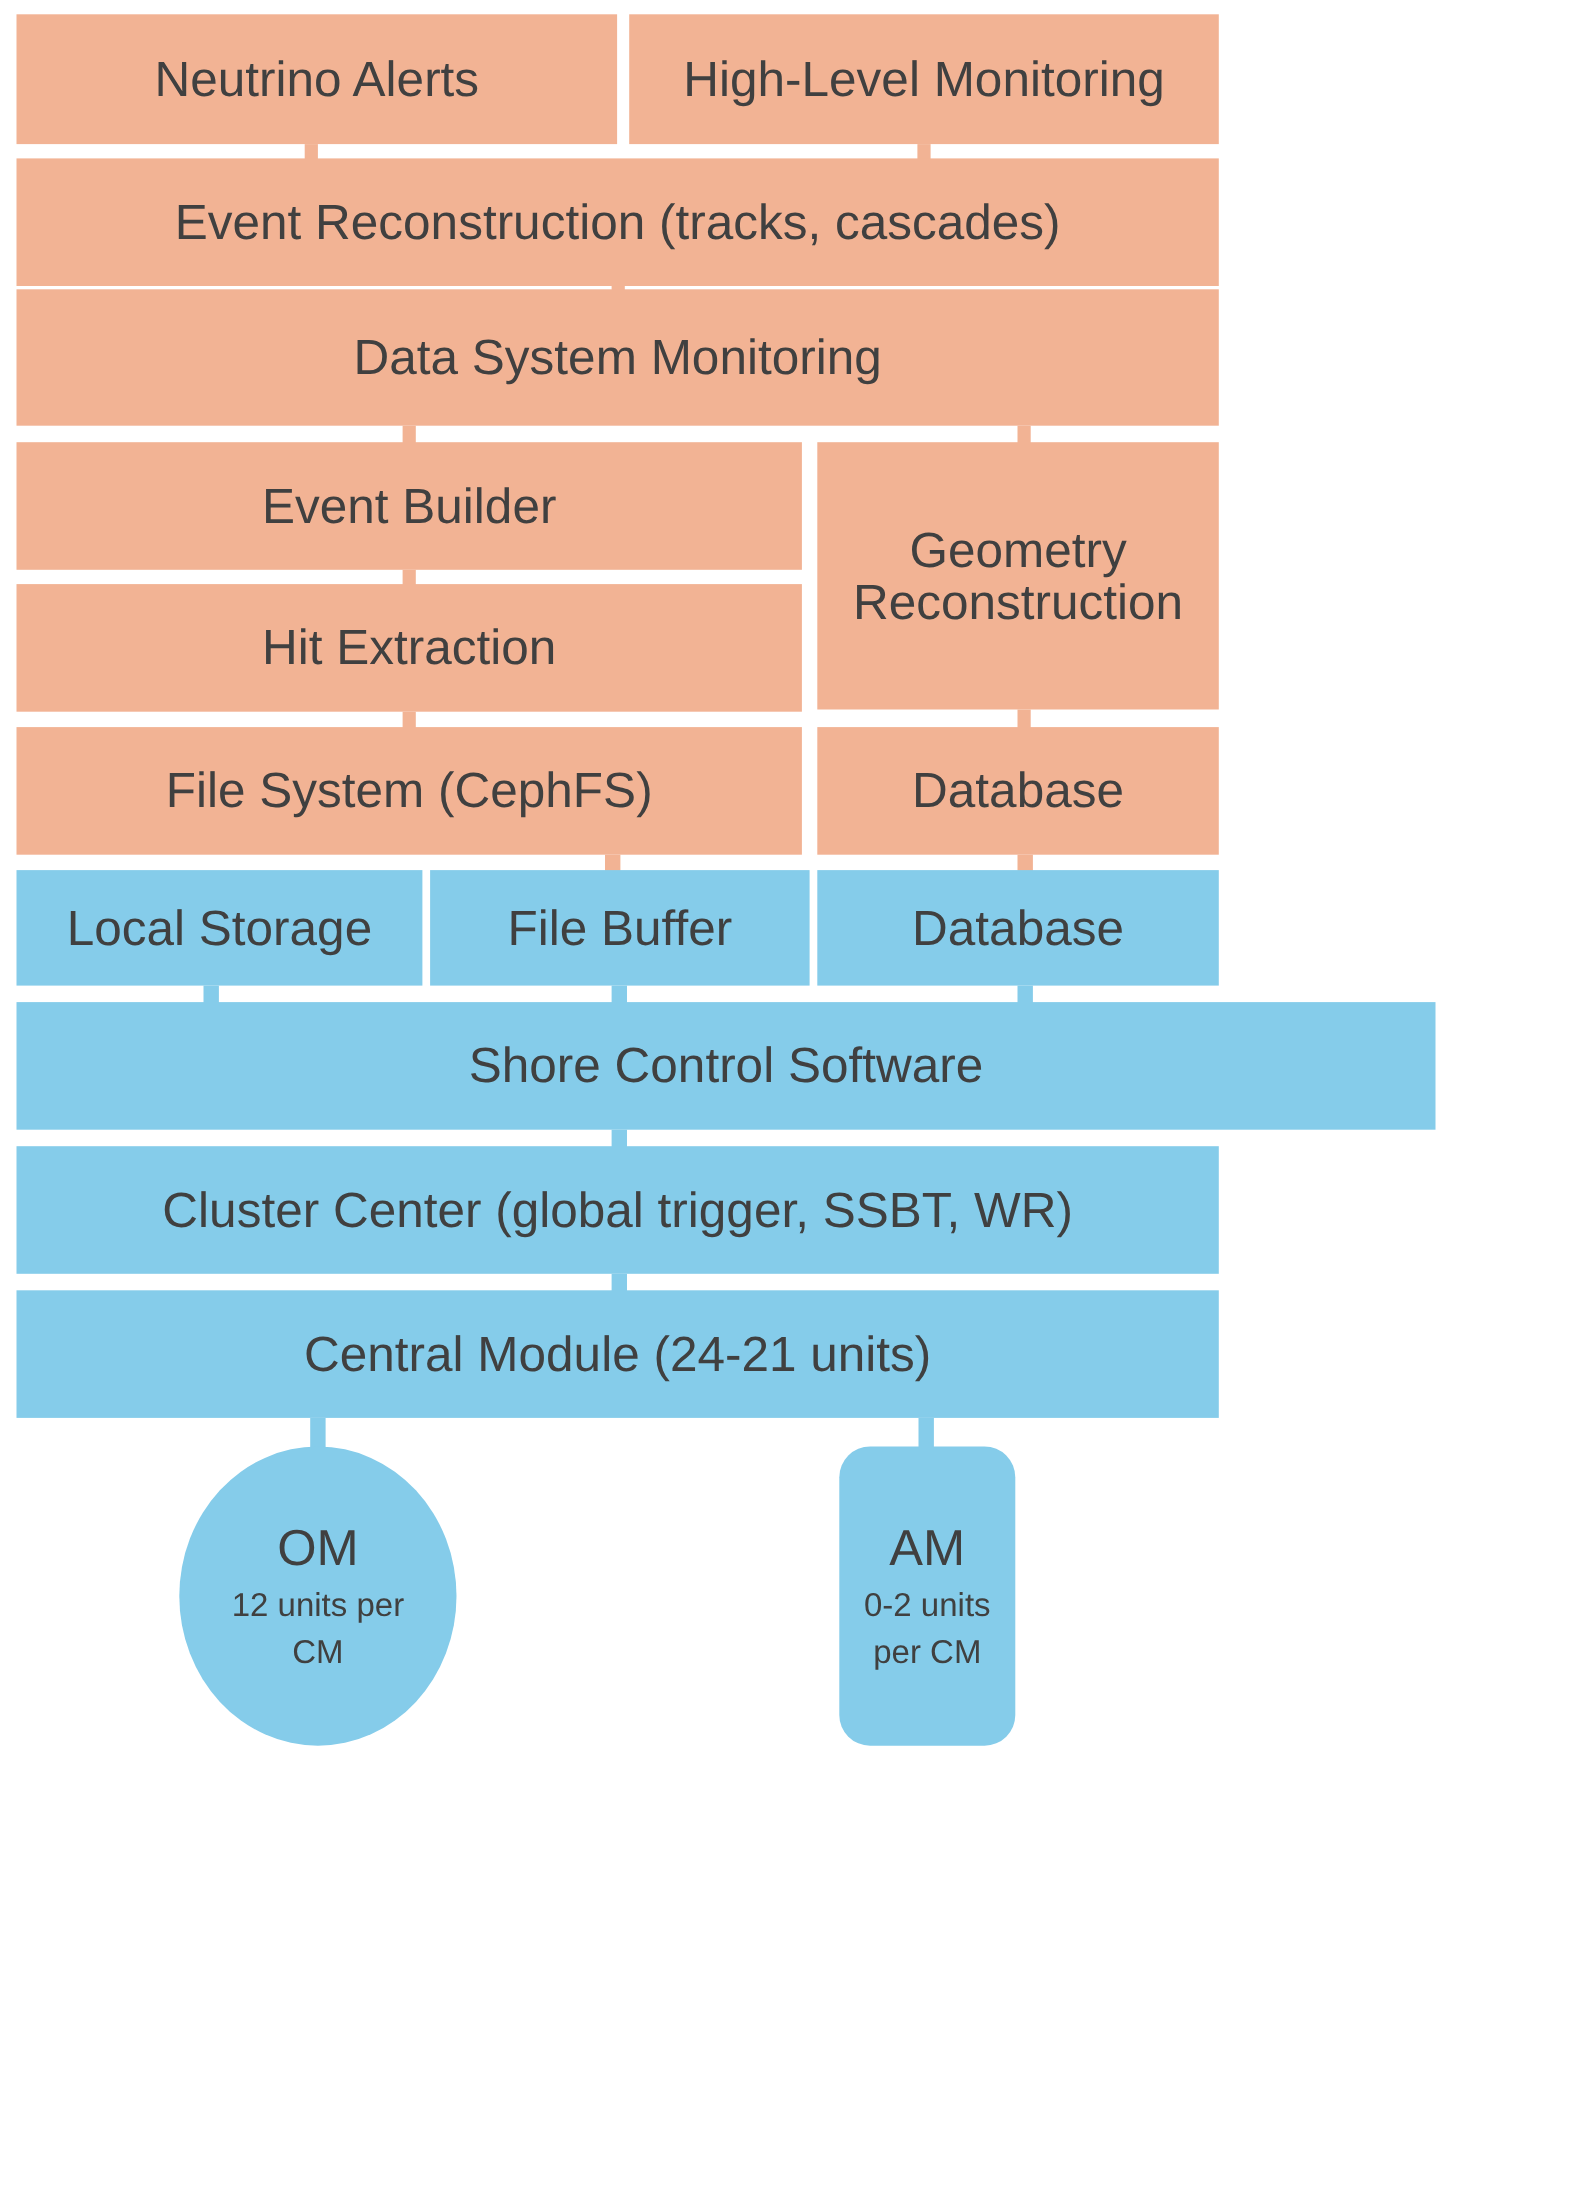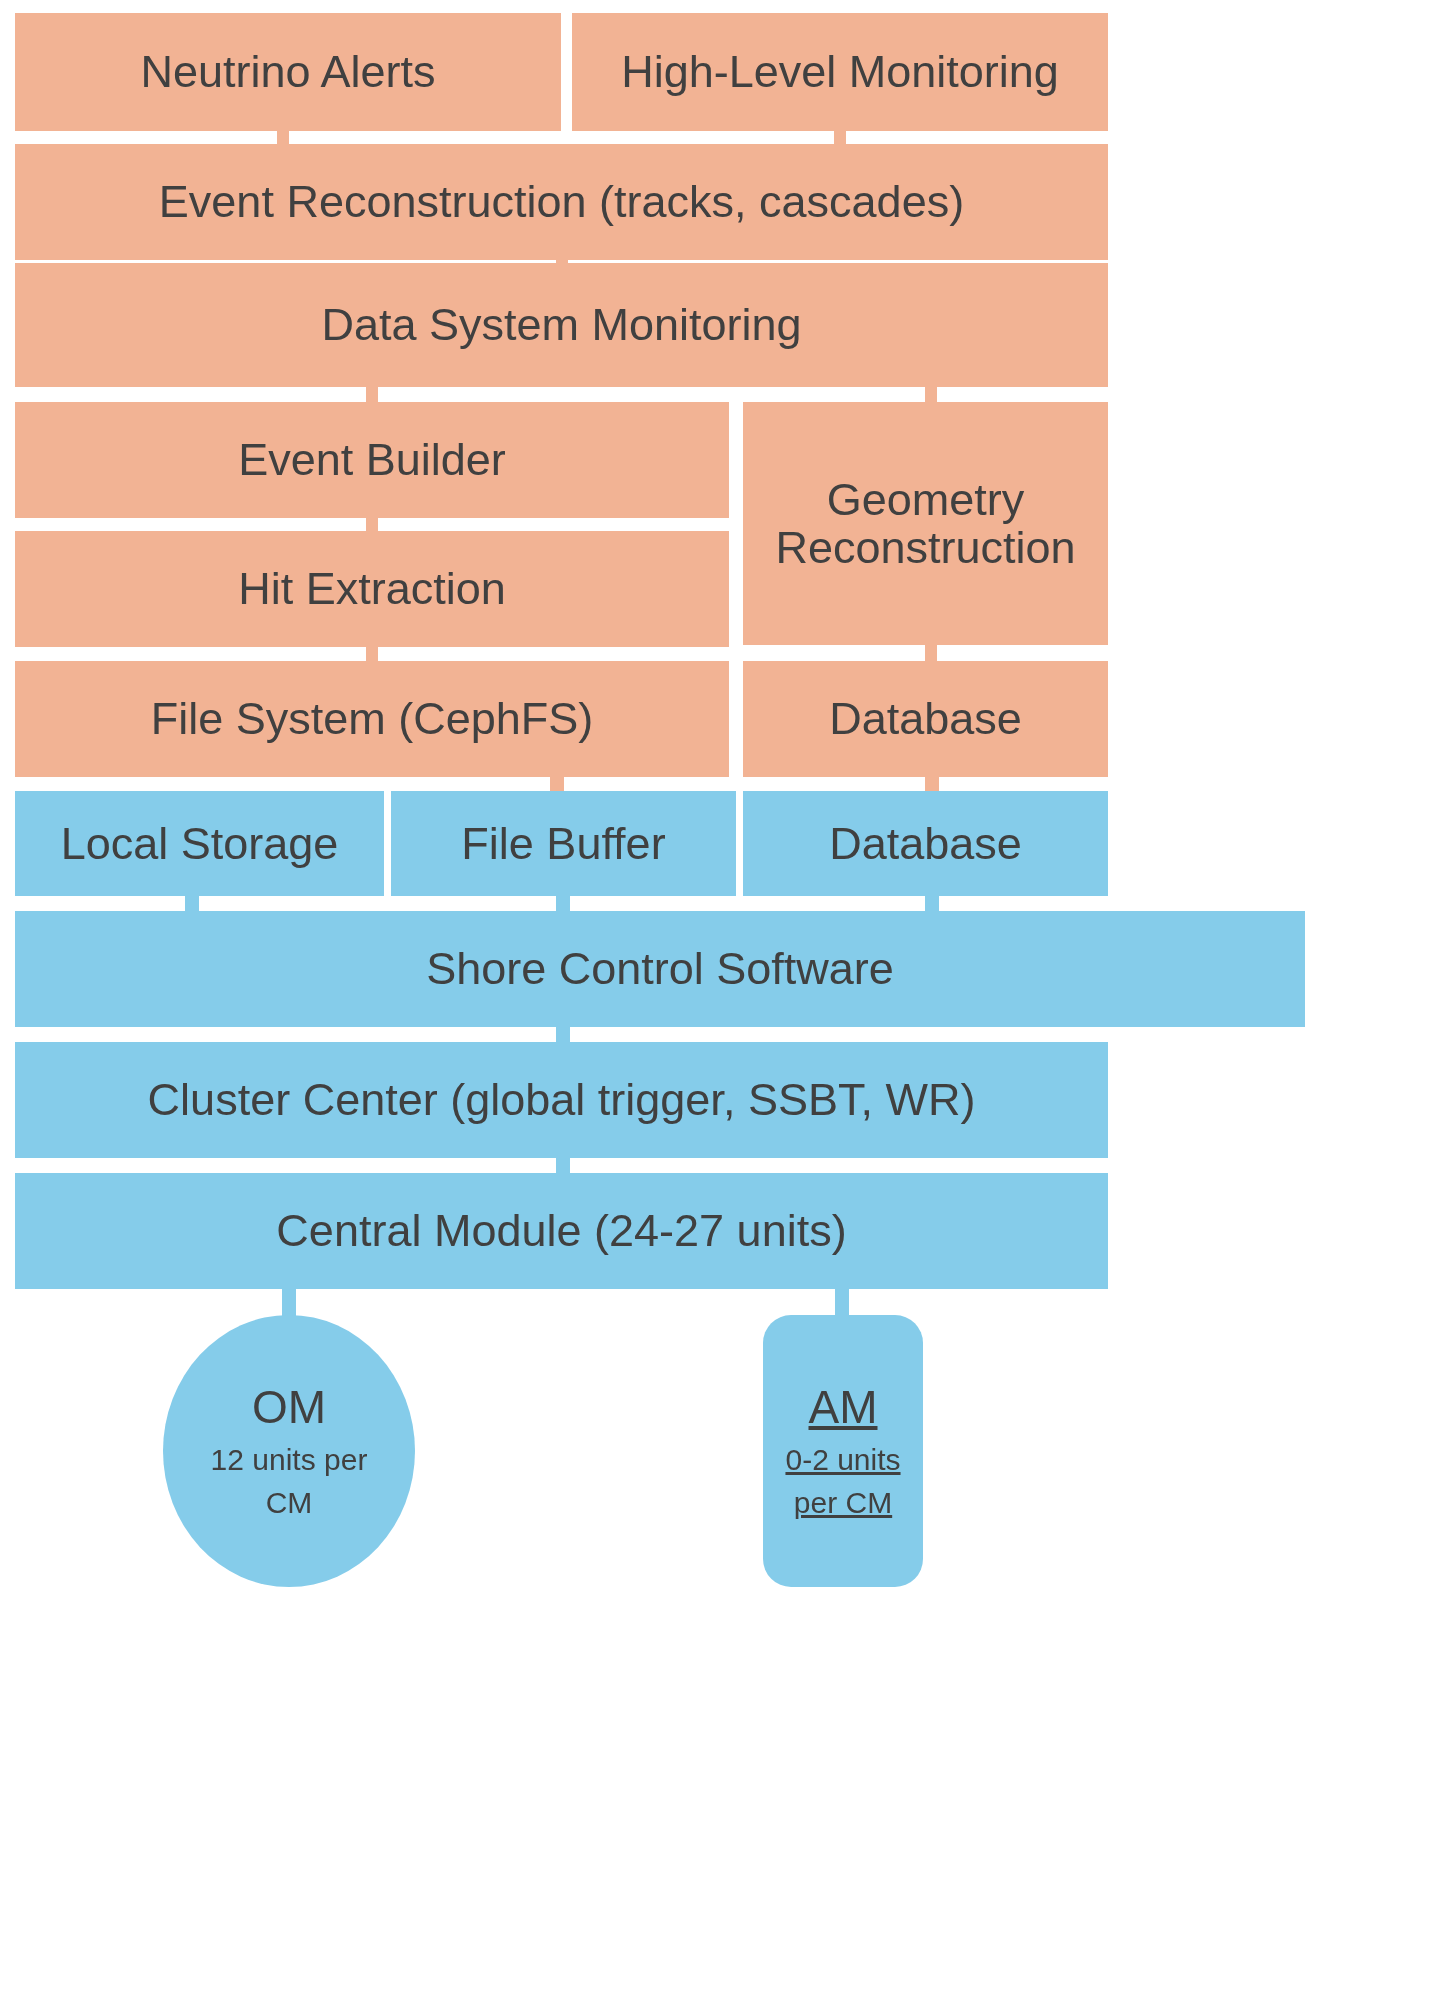--- a/index.html
+++ b/index.html
@@ -92,31 +92,31 @@
 
   <div class="conn blue" style="left:556px; top:1027px; width:14px; height:18px;"></div>
 
   <div class="node blue" style="left:15px; top:1042px; width:1093px; height:116px;">
     <span class="lbl t-big">Cluster Center (global trigger, SSBT, WR)</span>
   </div>
 
   <div class="conn blue" style="left:556px; top:1158px; width:14px; height:18px;"></div>
 
   <div class="node blue" style="left:15px; top:1173px; width:1093px; height:116px;">
-    <span class="lbl t-big">Central Module (24-27 units)</span>
+    <span class="lbl t-big">Central Module (24-21 units)</span>
   </div>
 
   <div class="conn blue" style="left:282px; top:1289px; width:14px; height:30px;"></div>
   <div class="conn blue" style="left:835px; top:1289px; width:14px; height:30px;"></div>
 
   <div class="node blue ellipse stack" style="left:163px; top:1315px; width:252px; height:272px;">
     <span class="lbl t-om-title">OM</span>
     <span class="lbl t-om-sub">12 units per</span>
     <span class="lbl t-om-sub">CM</span>
   </div>
 
-  <div class="node blue rrect stack" style="left:763px; top:1315px; width:160px; height:272px;text-decoration:underline;">
+  <div class="node blue rrect stack" style="left:763px; top:1315px; width:160px; height:272px;">
     <span class="lbl t-om-title">AM</span>
     <span class="lbl t-om-sub">0-2 units</span>
     <span class="lbl t-om-sub">per CM</span>
   </div>
 
 </div>
 
 </body></html>

